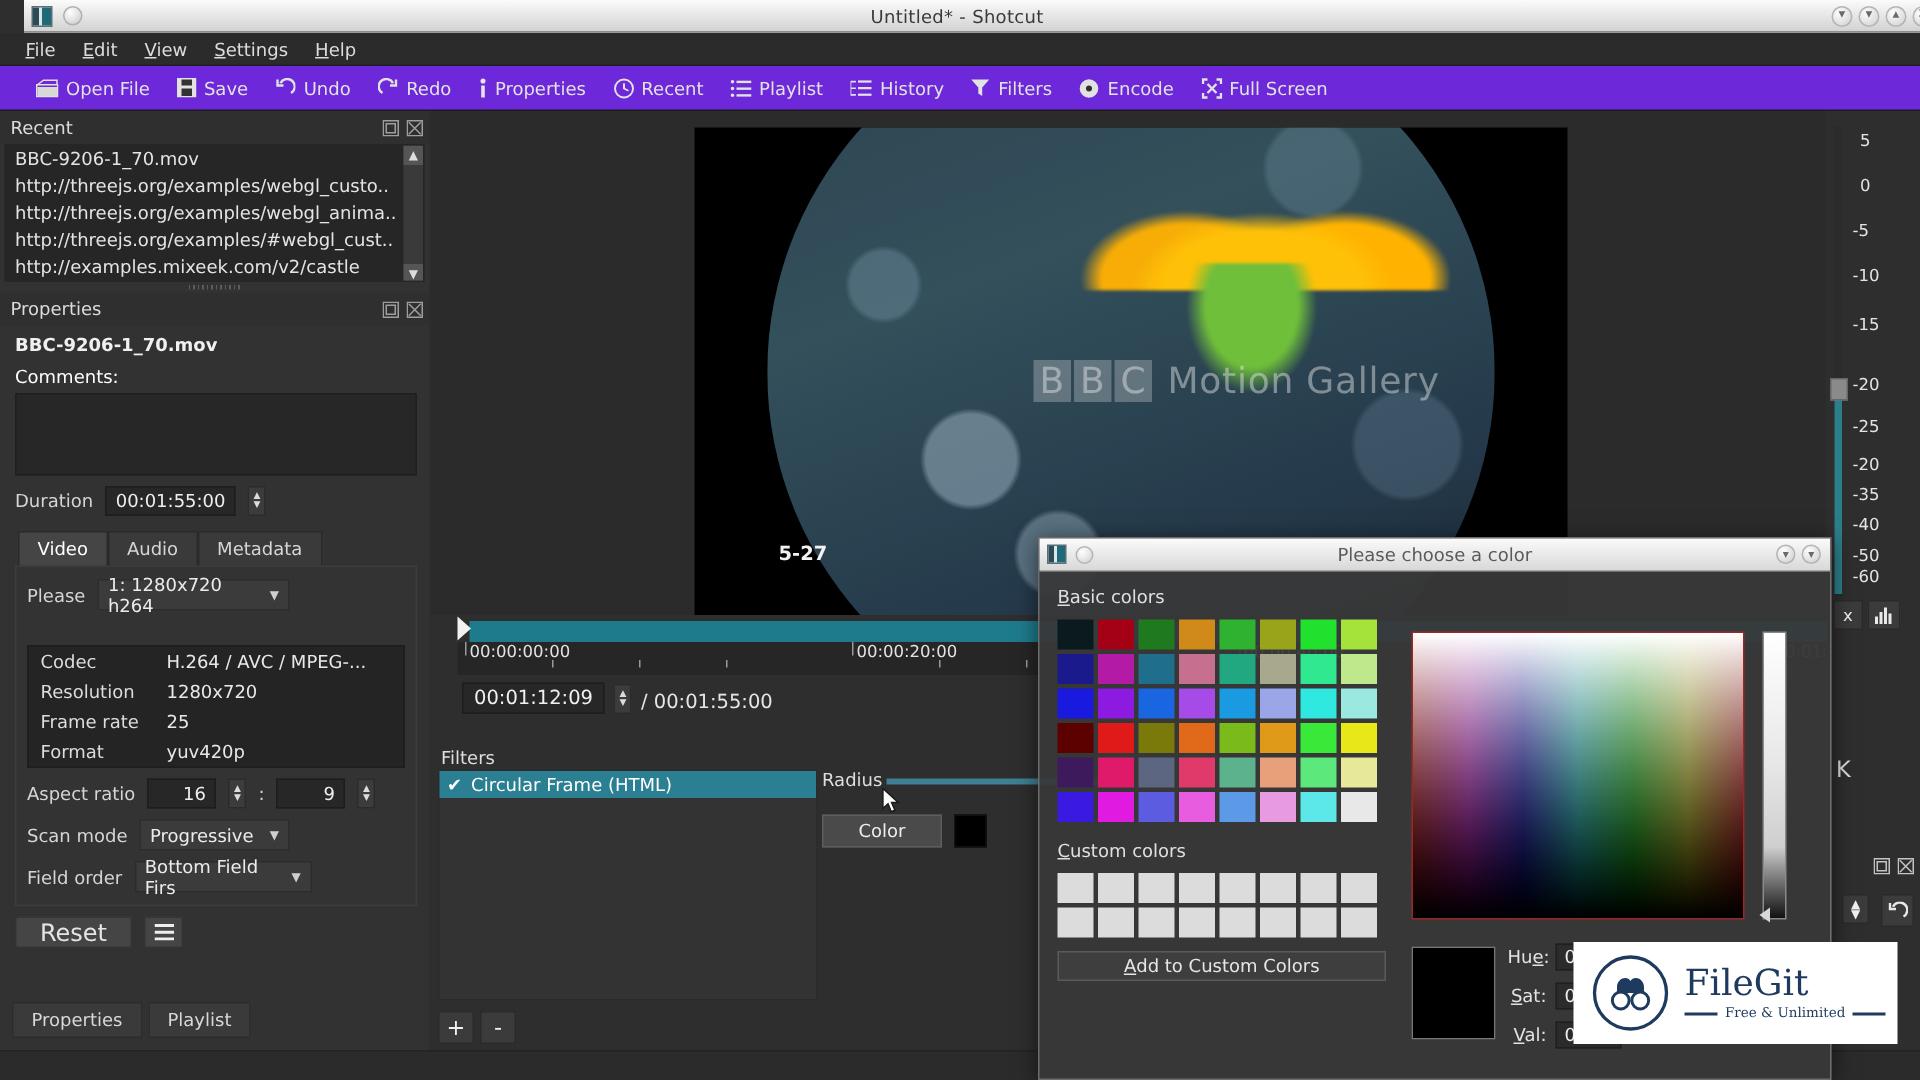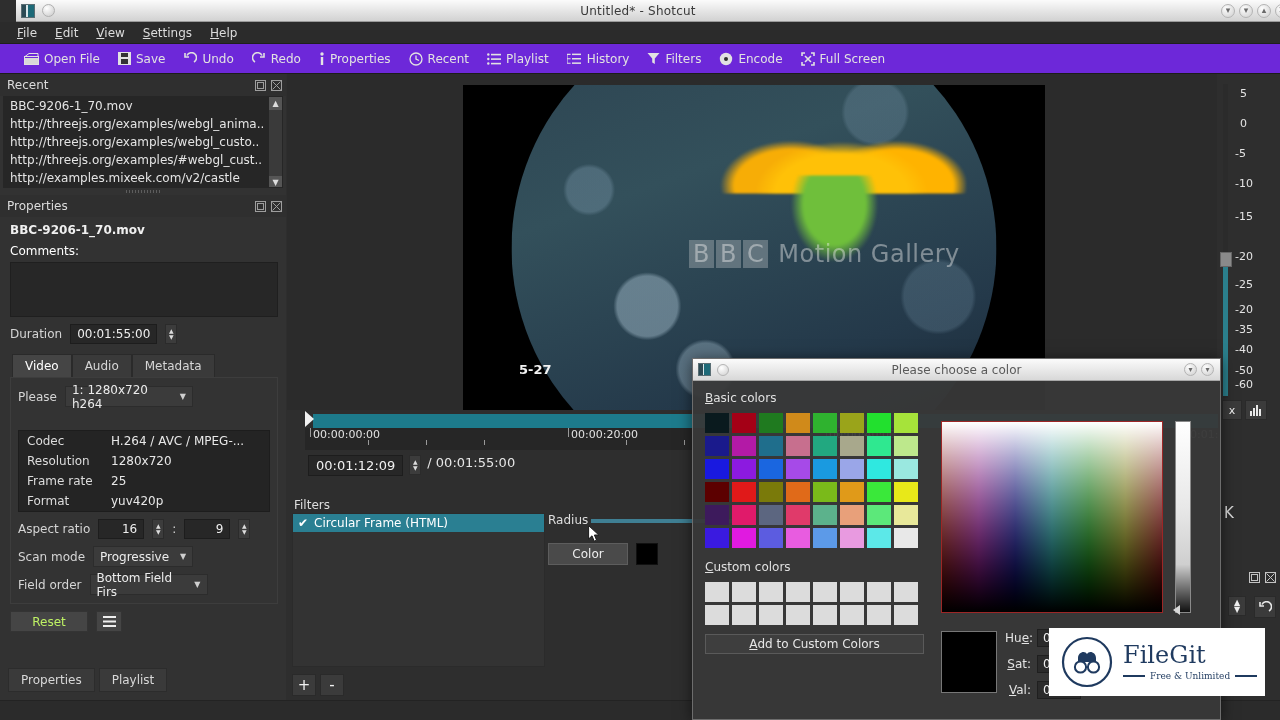--- a/index.html
+++ b/index.html
@@ -83,23 +83,23 @@
   .tab.active{ background:#454545; color:#fff; }
   #videoPane{ border:1px solid #3d3d3d; padding:8px 7px; background:#333; }
   .kv-table{ background:#242424; border:1px solid #1d1d1d; margin-top:23px; }
   .kv-row{ display:flex; height:20px; align-items:center; font-size:12px;}
   .kv-k{ width:92px; padding-left:8px; color:#dcdcdc; }
   .kv-v{ color:#e8e8e8; }
   .combo{ background:#3b3b3b; border:1px solid #2c2c2c; color:#ececec;
     height:21px; display:flex; align-items:center; padding:0 6px; font-size:12px;
     justify-content:space-between; gap:6px;}
   .combo .car{ font-size:8px; color:#cfcfcf; }
-  .btn{ background:#454545; border:1px solid #343434; color:#bef264;
+  .btn{ background:#454545; border:1px solid #343434; color:#e5e5e5;
     height:21px; display:flex;align-items:center;justify-content:center;
-    font-size:12px; padding:0 10px;}
+    font-size:16px; padding:0 10px;}
   #bottom-tabs{ position:absolute; left:8px; bottom:28px; display:flex; gap:4px;}
   .btab{ padding:4px 12px; background:#3a3a3a; border:1px solid #2c2c2c;
     color:#d8d8d8; font-size:12px;}
   
   #player{ position:absolute; left:287px; top:74px; width:930px; height:336px;
     background:#2b2b2b; }
   #video{ position:absolute; left:176px; top:11px; width:582px; height:325px;
     background:#000; overflow:hidden;}
   #vignette{ position:absolute; left:50%; top:50%; transform:translate(-50%,-50%);
     width:485px; height:485px; border-radius:50%; overflow:hidden;
@@ -133,21 +133,21 @@
     background:#1d7b8c; }
   #scrub-head{ position:absolute; left:0; top:0; width:0;height:0;
     border-top:8px solid transparent; border-bottom:8px solid transparent;
     border-left:9px solid #f2f2f2;}
   #ruler{ position:absolute; left:305px; top:428px; width:935px; height:22px;
     background:#262626; overflow:hidden;}
   .rtick{ position:absolute; top:0; width:1px; height:9px; background:#9a9a9a;}
   .rtick.small{ top:12px; height:5px;}
   .rlab{ position:absolute; top:0px; font-size:11px; color:#e2e2e2; padding-left:3px;}
   #timecode-row{ position:absolute; left:308px; top:455px; display:flex;
-    align-items:flex-start; gap:6px;}
+    align-items:flex-end; gap:6px;}
   #tc-current{ background:#272727; border:1px solid #1d1d1d; color:#f0f0f0;
     padding:2px 7px; font-size:13px;}
   #tc-total{ color:#e6e6e6; font-size:13px;}
   
   #filters-panel{ position:absolute; left:290px; top:496px; width:930px; height:224px;
     background:#2e2e2e;}
   #filters-label{ position:absolute; left:4px; top:2px; color:#dedede; font-size:12px;}
   #filters-list{ position:absolute; left:2px; top:17px; width:253px; height:154px;
     background:#333; border:1px solid #2b2b2b;}
   #filter-item{ height:18px; background:#2a7f92; display:flex; align-items:center;
@@ -376,22 +376,22 @@
       </svg>
     <svg class="ph-ic" viewBox="0 0 11 11">
         <rect x="0.5" y="0.5" width="10" height="10" fill="none" stroke="#c4c4c4"></rect>
         <path d="M1.5 1.5 L9.5 9.5 M9.5 1.5 L1.5 9.5" stroke="#c4c4c4"></path>
       </svg>
   </div>
 
 
   <div id="recent-list">
     <div class="rl-item">BBC-9206-1_70.mov</div>
+    <div class="rl-item">http://threejs.org/examples/webgl_custo..</div>
     <div class="rl-item">http://threejs.org/examples/webgl_anima..</div>
-    <div class="rl-item">http://threejs.org/examples/webgl_custo..</div>
     <div class="rl-item">http://threejs.org/examples/#webgl_cust..</div>
     <div class="rl-item">http://examples.mixeek.com/v2/castle</div>
     <div id="rl-scroll">
       <div class="sb-arrow">▲</div>
       <div class="sb-arrow">▼</div>
     </div>
   </div>
 
   <div id="splitter">
       <div class="grip"></div>

